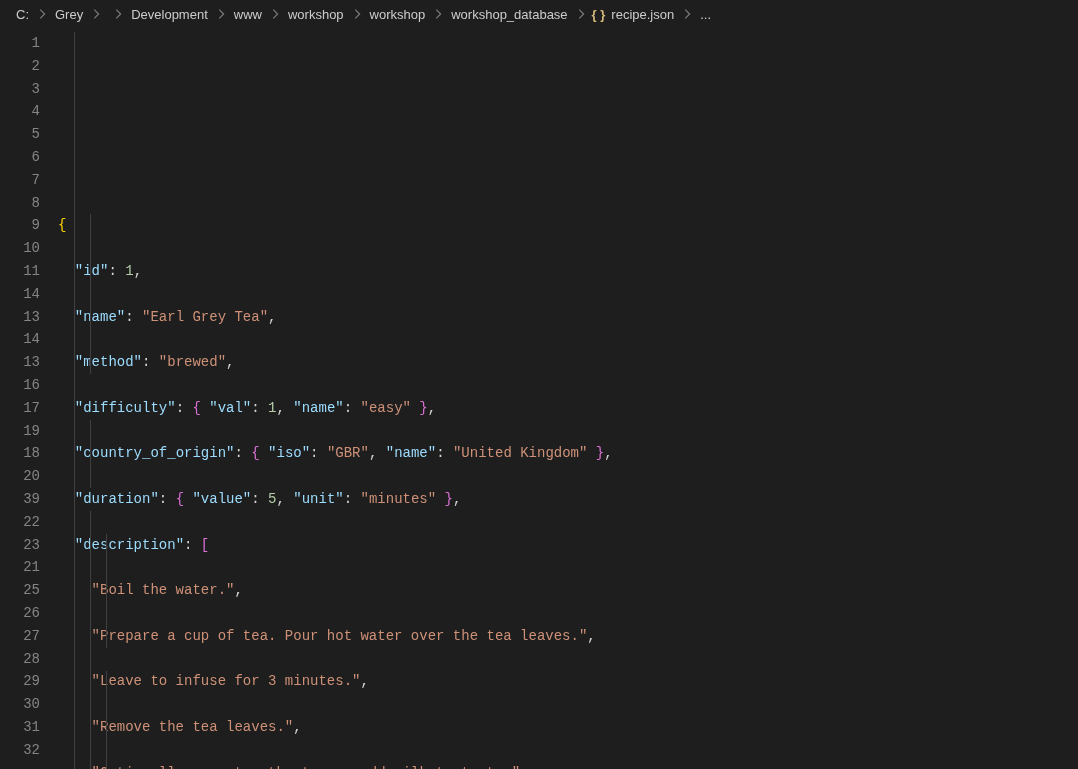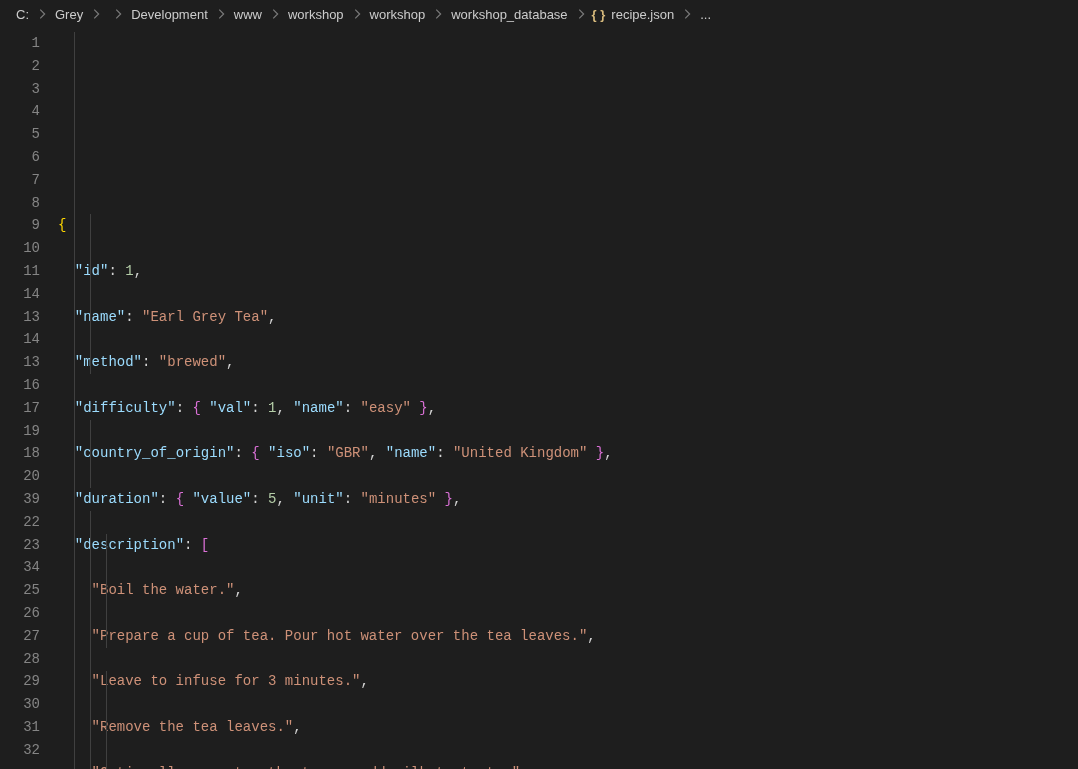--- a/index.html
+++ b/index.html
@@ -155,21 +155,21 @@
     <div class="ln">14</div>
     <div class="ln">13</div>
     <div class="ln">16</div>
     <div class="ln">17</div>
     <div class="ln">19</div>
     <div class="ln">18</div>
     <div class="ln">20</div>
     <div class="ln">39</div>
     <div class="ln">22</div>
     <div class="ln">23</div>
-    <div class="ln">34</div>
+    <div class="ln">21</div>
     <div class="ln">25</div>
     <div class="ln">26</div>
     <div class="ln">27</div>
     <div class="ln">28</div>
     <div class="ln">29</div>
     <div class="ln">30</div>
     <div class="ln">31</div>
     <div class="ln">32</div>
   </div>
   <div class="code">

